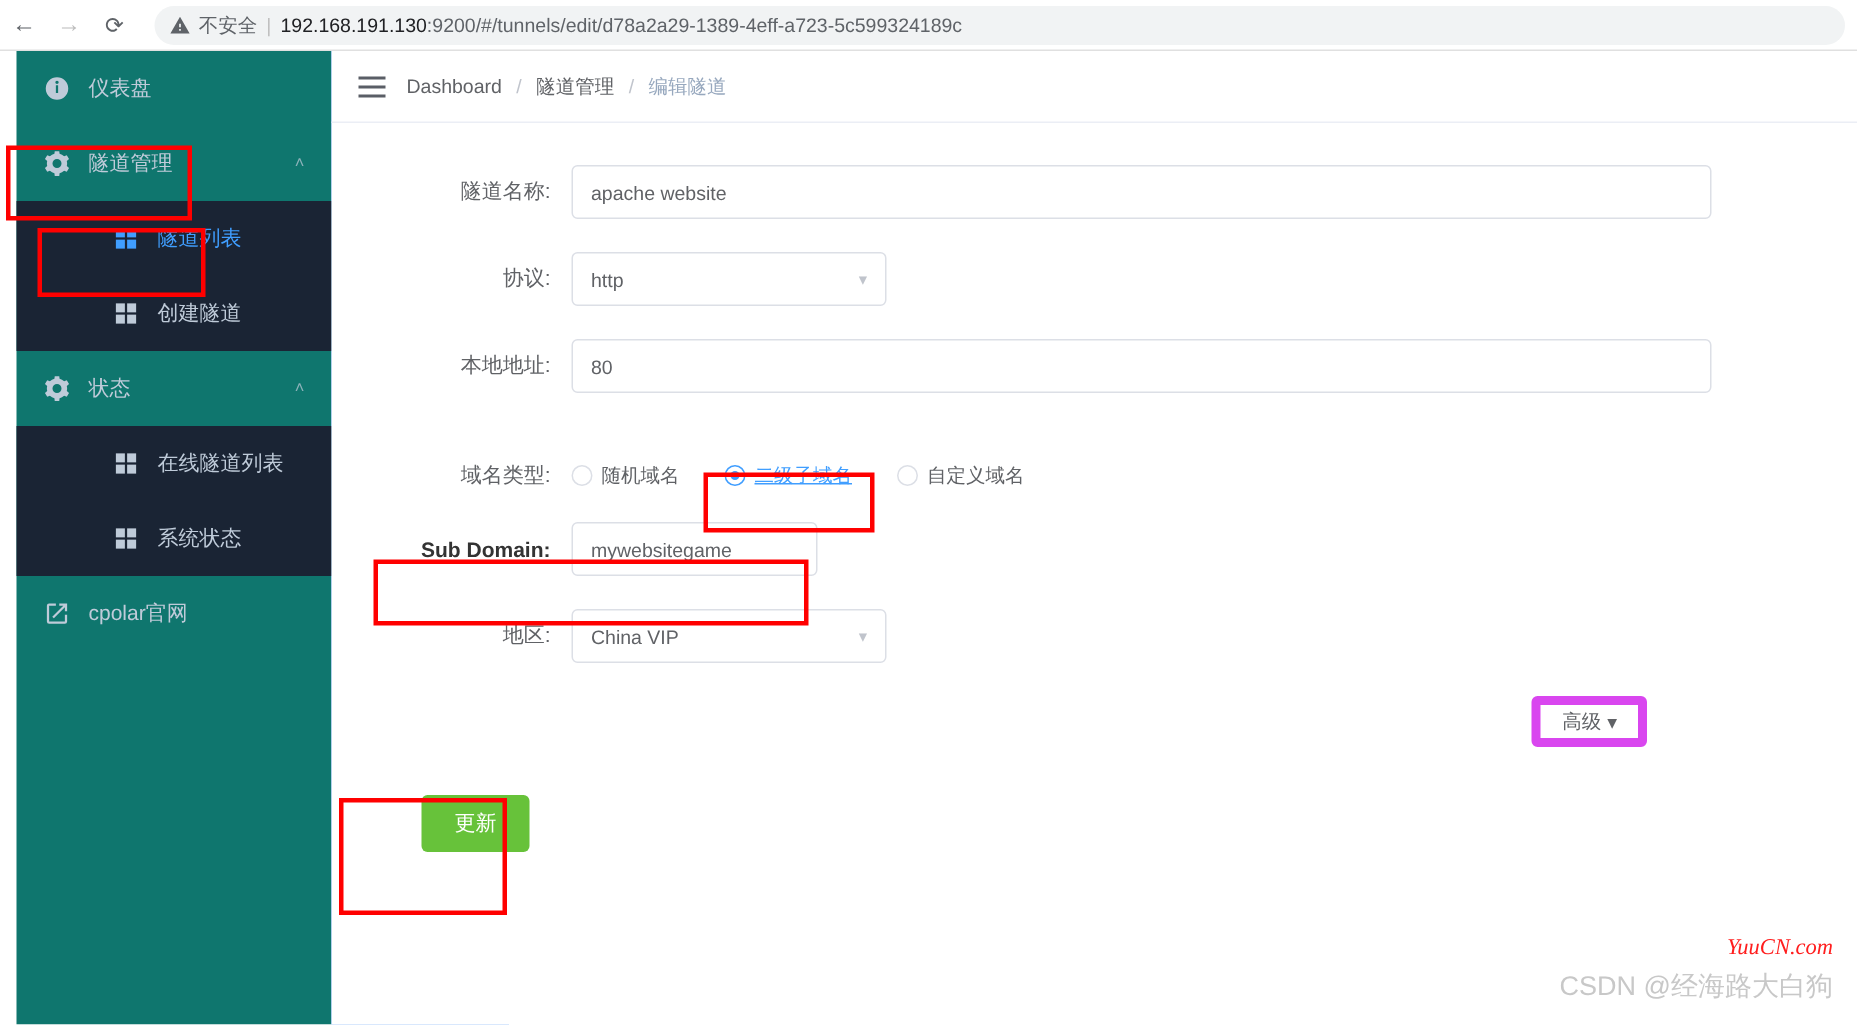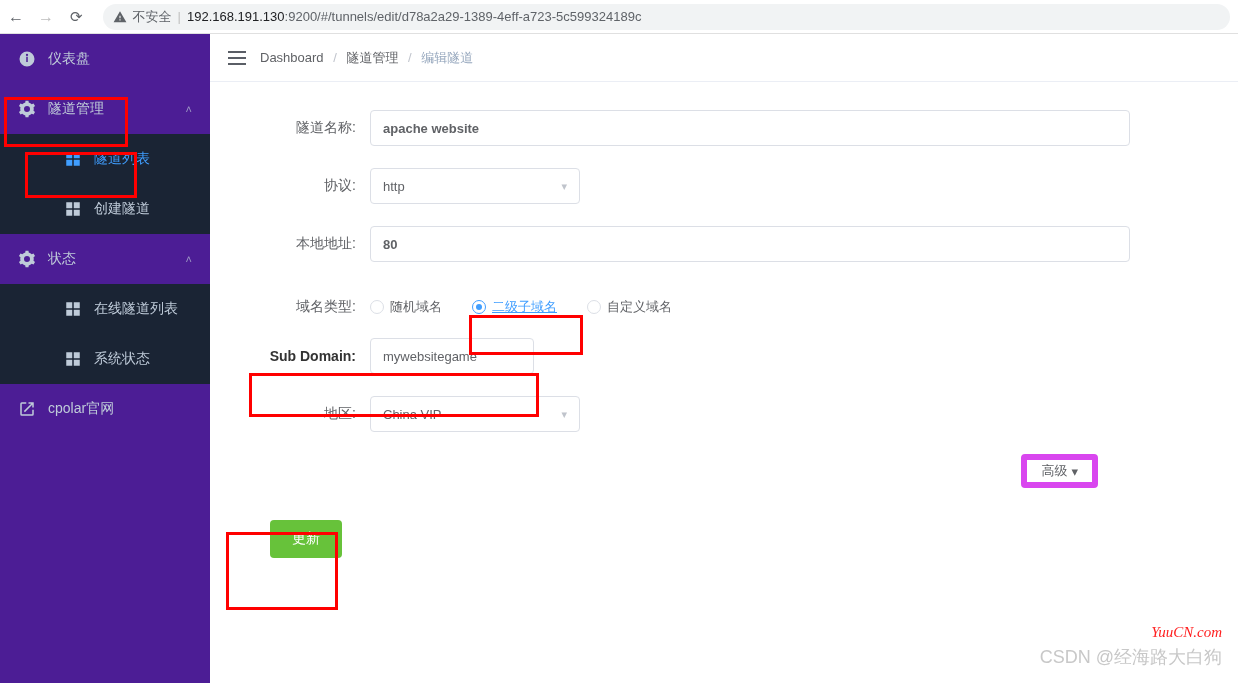--- a/index.html
+++ b/index.html
@@ -10,41 +10,41 @@
     .nav-arrows span { font-size: 16px; cursor: pointer; }
     .nav-arrows .disabled { color: #bdbdbd; }
     .reload-icon { font-size: 15px; color: #5f6368; margin: 0 6px; }
     .url-bar { flex: 1; height: 26px; background: #f1f3f4; border-radius: 13px; display: flex; align-items: center; padding: 0 10px; font-size: 13px; color: #5f6368; gap: 6px; margin-left: 4px;}
     .url-bar .warn { display: inline-flex; align-items: center; justify-content: center; width: 14px; }
     .url-bar .warn svg { width: 14px; height: 14px; fill: #5f6368; }
     .url-bar .sep { color: #c0c0c0; }
     .url-bar .host { color: #202124; }
     
     .app { display: flex; height: calc(683px - 34px); }
-    .sidebar { width: 210px; background: #4c1d95; color: #bfcbd9; flex-shrink: 0; }
+    .sidebar { width: 210px; background: #0f766e; color: #bfcbd9; flex-shrink: 0; margin-left: 11px; }
     .s-item { display: flex; align-items: center; height: 50px; padding: 0 18px; cursor: pointer; font-size: 14px; position: relative; }
     .s-item.sub { padding-left: 64px; background: #1a2434; }
     .s-item.active { color: #409eff; }
     .s-item .s-icon { width: 18px; height: 18px; margin-right: 12px; display: inline-flex; align-items: center; justify-content: center; fill: currentColor; }
     .s-item .chev { margin-left: auto; font-size: 11px; opacity: 0.7; }
     
     .main { flex: 1; display: flex; flex-direction: column; background: #3b82f6; }
     .topbar { height: 48px; background: #fff; border-bottom: 1px solid #ebeef5; display: flex; align-items: center; padding: 0 18px; gap: 14px; font-size: 13px; color: #606266; }
     .burger { width: 18px; height: 14px; display: flex; flex-direction: column; justify-content: space-between; cursor: pointer; }
     .burger span { height: 2px; background: #5a5e66; display: block; }
     .breadcrumb a { color: #606266; text-decoration: none; }
     .breadcrumb .slash { color: #c0c4cc; margin: 0 6px; }
     .breadcrumb .current { color: #97a8be; }
     
     .content { flex: 1; background: #fff; padding: 28px 40px; position: relative; }
     .form-row { display: flex; align-items: center; margin-bottom: 22px; }
     .form-label { width: 120px; text-align: right; padding-right: 14px; font-size: 14px; color: #606266; }
     .form-label.bold { font-weight: bold; color: #333; }
     .text-input { width: 380px; height: 36px; border: 1px solid #dcdfe6; border-radius: 4px; padding: 0 12px; font-size: 13px; color: #606266; outline: none; }
-    .text-input.wide { width: 760px; font-weight: bold; }
+    .text-input.wide { width: 760px; }
     .select { width: 210px; height: 36px; border: 1px solid #dcdfe6; border-radius: 4px; padding: 0 12px; font-size: 13px; color: #606266; display: flex; align-items: center; justify-content: space-between; cursor: pointer; }
     .select .chevd { color: #c0c4cc; font-size: 11px; }
     .radio-group { display: flex; gap: 30px; align-items: center; }
     .radio { display: flex; align-items: center; gap: 6px; font-size: 13px; color: #606266; cursor: pointer; }
     .radio .circle { width: 14px; height: 14px; border: 1px solid #dcdfe6; border-radius: 50%; display: inline-flex; align-items: center; justify-content: center; }
     .radio.checked .circle { border-color: #409eff; }
     .radio.checked .circle::after { content: ""; width: 6px; height: 6px; background: #409eff; border-radius: 50%; }
     .radio.checked span.lbl { color: #409eff; text-decoration: underline; }
     
     .adv-row { display: flex; justify-content: flex-end; padding-right: 100px; margin: 20px 0; }
@@ -185,21 +185,21 @@
         <label class="form-label">协议:</label>
         <div class="select">
           <span>http</span>
           <span class="chevd">▾</span>
         </div>
       </div>
       <div class="form-row">
         <label class="form-label">本地地址:</label>
         <input class="text-input wide" value="80" style="">
       </div>
-      <div class="form-row" style="margin-top:36px;">
+      <div class="form-row" style="margin-top:46px;">
         <label class="form-label">域名类型:</label>
         <div class="radio-group">
           <label class="radio">
               <span class="circle"></span>
               <span class="lbl">随机域名</span>
             </label>
           <label class="radio checked">
               <span class="circle"></span>
               <span class="lbl">二级子域名</span>
             </label>

